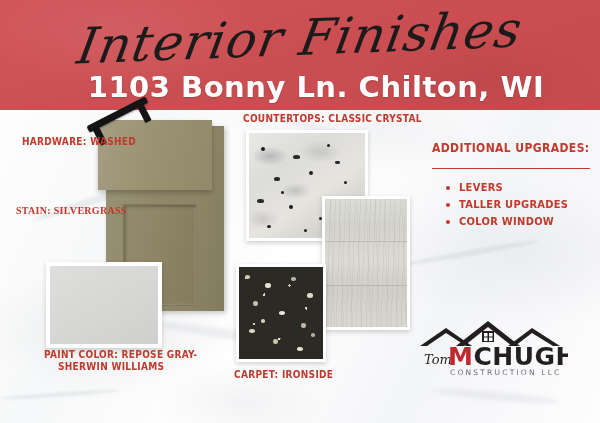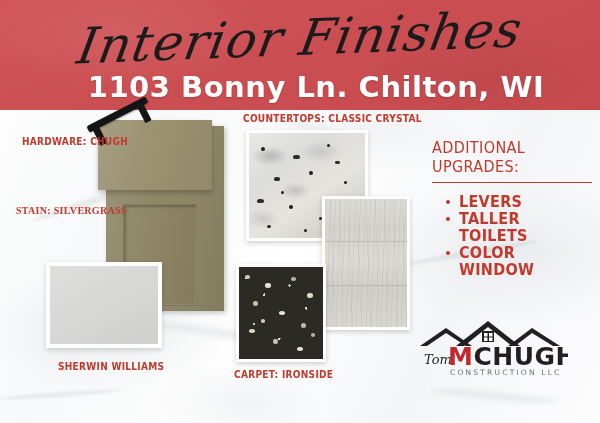--- a/index.html
+++ b/index.html
@@ -146,27 +146,27 @@
       radial-gradient(circle 2px at 72% 88%, #cec8b5 0 60%, rgba(0,0,0,0) 61%),
       #2b2a25;
     overflow:hidden;
   }
   .fleck{position:absolute;border-radius:45%;}
 
   
   #upgrades{position:absolute;left:432px;top:138px;width:160px;}
   #upg-title{
     font-family:"DejaVu Sans Condensed","Liberation Sans",sans-serif;
-    font-weight:normal;font-size:16px;color:#c0392b;letter-spacing:.4px;
-    border-bottom:1.5px solid #c0392b;display:inline-block;padding-bottom:6px;
+    font-weight:bold;font-size:12px;color:#c0392b;letter-spacing:.4px;
+    border-bottom:1.5px solid #c0392b;display:inline-block;padding-bottom:13px;
   }
   #upg-list{list-style:none;margin:10px 0 0 14px;padding:0;}
   #upg-list li{
     font-family:"DejaVu Sans Condensed","Liberation Sans",sans-serif;
-    font-weight:bold;font-size:16px;line-height:17px;color:#c0392b;
+    font-weight:bold;font-size:11px;line-height:17px;color:#c0392b;
     position:relative;padding-left:13px;letter-spacing:.3px;
   }
   #upg-list li:before{
     content:"";position:absolute;left:0;top:7px;
     width:4px;height:4px;border-radius:50%;background:#c0392b;
   }
 
   
   #logo{position:absolute;left:412px;top:312px;width:156px;height:66px;}
   #logo svg{display:block;}
@@ -192,25 +192,26 @@
     <div id="cab-drawer"></div>
     <div id="cab-panel"></div>
     <div id="cab-foot"></div>
   </div>
 
   <div id="pull">
     <div class="pull-foot" id="pull-f1"></div>
     <div class="pull-foot" id="pull-f2"></div>
   </div>
 
-  <div class="lbl" style="left:22px;top:136px;">HARDWARE: CHUGH</div>
+  <div class="lbl" style="left:22px;top:136px;">HARDWARE: WASHED</div>
 
   <div class="lbl" style="left:16px;top:205px;font-family:Liberation Serif, serif;">STAIN: SILVERGRASS</div>
 
   <div id="paint-swatch"></div>
+  <div class="lbl" style="left:44px;top:349px;">PAINT COLOR: REPOSE GRAY-</div>
   <div class="lbl" style="left:243px;top:113px;">COUNTERTOPS: CLASSIC CRYSTAL</div>
 
   <div class="lbl" style="left:58px;top:361px;">SHERWIN WILLIAMS</div>
 
   <div id="countertop">
     <div class="speck" style="left:12px;top:14px;width:4px;height:4px;"></div>
     <div class="speck-l" style="left:44px;top:22px;width:7px;height:4px;"></div>
     <div class="speck" style="left:78px;top:11px;width:3px;height:3px;"></div>
     <div class="speck-l" style="left:25px;top:44px;width:6px;height:4px;"></div>
     <div class="speck" style="left:60px;top:38px;width:4px;height:4px;"></div>
@@ -245,21 +246,21 @@
     <div class="fleck" style="left:72px;top:66px;width:4px;height:4px;background:#b5ae98;"></div>
     <div class="fleck" style="left:22px;top:52px;width:4px;height:4px;background:#d2cbb5;"></div>
   </div>
 
   <div class="lbl" style="left:234px;top:369px;">CARPET: IRONSIDE</div>
 
   <div id="upgrades">
     <div id="upg-title">ADDITIONAL UPGRADES:</div>
     <ul id="upg-list">
       <li>LEVERS</li>
-      <li>TALLER TOILETS</li>
+      <li>TALLER UPGRADES</li>
       <li>COLOR WINDOW</li>
     </ul>
   </div>
 
   <div id="logo">
     <svg width="156" height="66" viewBox="0 0 156 66" xmlns="http://www.w3.org/2000/svg">
 
       <g>
         <path d="M8,34 L34,16 L60,34 L54,34 L34,21 L15,34 Z" fill="#231f20"></path>
         <path d="M44,34 L76,9 L108,34 L100,34 L76,15 L52,34 Z" fill="#231f20"></path>

